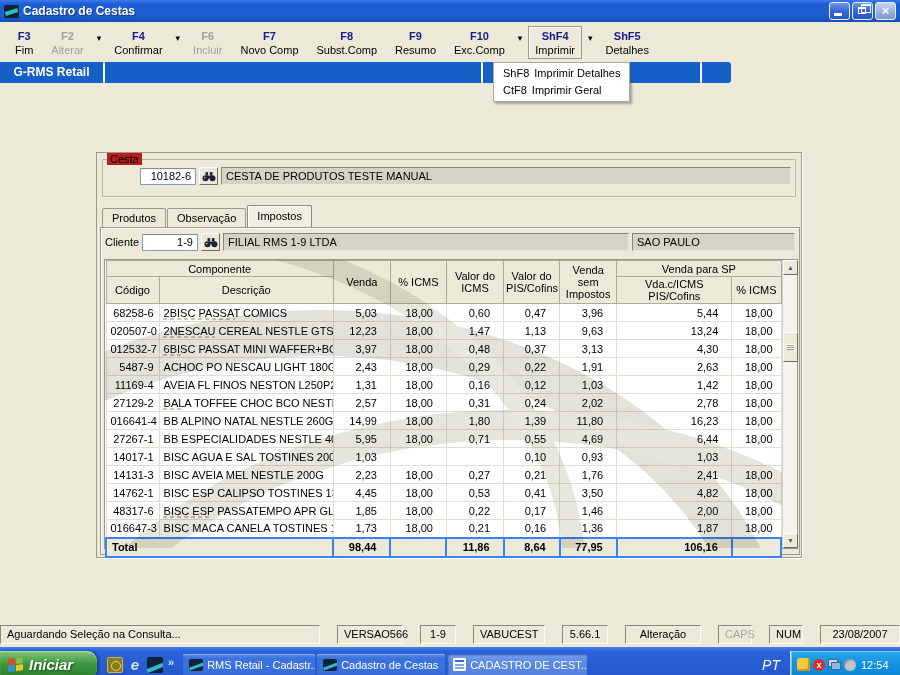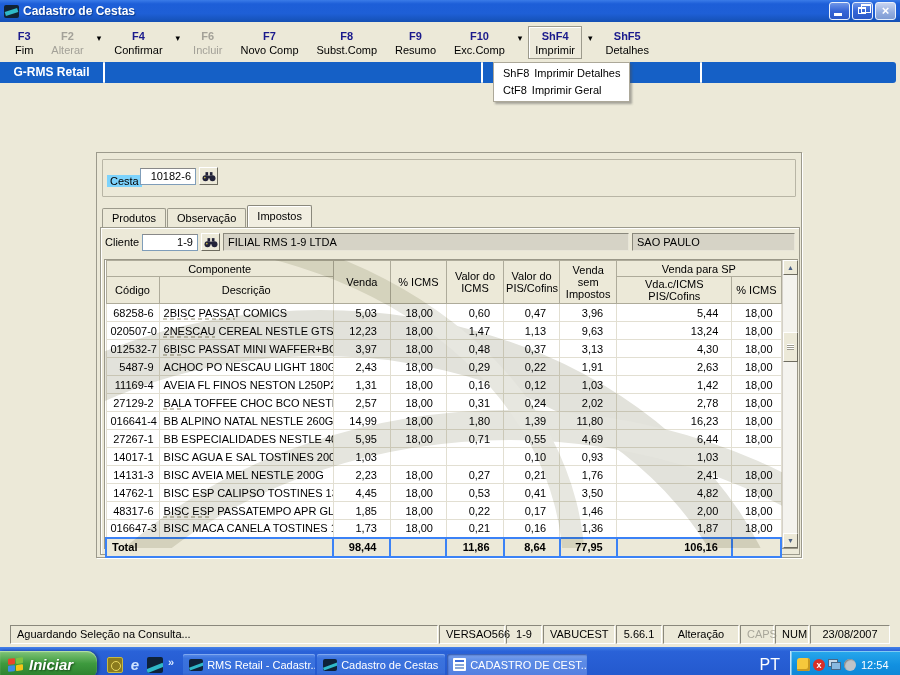--- a/index.html
+++ b/index.html
@@ -26,38 +26,38 @@
   .toolbar { position:absolute; left:0; top:22px; width:900px; height:40px; background:#ECE9D8;
     display:flex; align-items:center; padding-left:6px; }
   .tb-btn { text-align:center; padding:3px 6px 2px 6px; margin:0 2px; border:1px solid transparent; }
   .tb-btn .tb-key { font-weight:bold; color:#1A1A8C; font-size:11px; }
   .tb-btn .tb-label { color:#000; font-size:11px; margin-top:2px; }
   .tb-btn.disabled .tb-key, .tb-btn.disabled .tb-label { color:#A3A198; }
   .tb-btn.pressed { border-color:#9C9A8C; background:#EDEADB; box-shadow:inset 1px 1px 0 #fff; }
   .tb-arrow { font-size:9px; color:#000; padding:0 4px; margin-top:-8px; }
 
   
-  .appbar { position:absolute; left:0; top:62px; width:896px; height:21px; background:#1560C6; border-radius:0 3px 3px 0; }
+  .appbar { position:absolute; left:0; top:62px; width:731px; height:21px; background:#1560C6; border-radius:0 3px 3px 0; }
   .appbar .seg-div { position:absolute; top:0; width:2px; height:21px; background:#fff; border-radius:2px; }
   .appbar .brand { position:absolute; left:0; top:0; width:103px; height:21px; color:#fff; font-weight:bold; font-size:12px; text-align:center; line-height:21px; }
   .appbar .section { position:absolute; left:105px; top:0; width:376px; height:21px; color:#fff; font-weight:bold; font-size:12px; text-align:center; line-height:21px; }
 
   
   .menu { position:absolute; left:493px; top:62px; width:137px; background:#fff; border:1px solid #ACA899;
     box-shadow:2px 2px 2px rgba(80,80,80,.45); z-index:50; padding:2px 0; }
   .menu-item { padding:2px 6px 2px 9px; color:#000; white-space:nowrap; font-size:11px; line-height:13px; }
   .menu-item .mi-key { margin-right:5px; }
 
   
   .content { position:absolute; left:96px; top:152px; width:706px; height:406px;
     border:1px solid #9C9A8C; box-shadow:1px 1px 0 #FFFFFF; background:#ECE9D8; }
 
   .fieldset-cesta { position:absolute; left:5px; top:6px; width:694px; height:38px;
     border:1px solid #B8B5A5; border-radius:1px; }
-  .fieldset-cesta .legend { position:absolute; left:4px; top:-7px; background:#7dd3fc; padding:0 3px; font-size:11px; color:#000;margin-top:22px; }
+  .fieldset-cesta .legend { position:absolute; left:4px; top:-7px; background:#b91c1c; padding:0 3px; font-size:11px; color:#000; }
   .cesta-row { position:absolute; left:4px; top:7px; right:4px; display:flex; align-items:center;padding-left:33px; }
   .inp { border:1px solid #7F9DB9; border-top-color:#888; background:#fff; height:17px; font-size:11px;
     padding:1px 4px; text-align:right; font-family:"Liberation Sans",sans-serif; }
   .cesta-code { width:56px; }
   .find-btn { width:19px; height:18px; margin:0 3px; background:#ECE9D8;
     border:1px solid; border-color:#fff #6E6C60 #6E6C60 #fff; display:flex; align-items:center; justify-content:center; }
   .field-gray { flex:1; height:18px; background:#D6D3C6; border:1px solid; border-color:#8A887C #E8E5D8 #E8E5D8 #8A887C;
     padding:2px 4px; font-size:11px; color:#000; overflow:hidden; white-space:nowrap; }
 
   
@@ -104,21 +104,21 @@
   .sb-btn { position:absolute; left:0; width:15px; height:15px; background:#ECE9D8;
     border:1px solid; border-color:#fff #6E6C60 #6E6C60 #fff; font-size:7px; color:#4D6185; text-align:center; line-height:13px; }
   .sb-up { top:0; } .sb-down { bottom:0; }
   .sb-thumb { position:absolute; left:0; top:72px; width:15px; height:30px; background:#ECE9D8;
     border:1px solid; border-color:#fff #6E6C60 #6E6C60 #fff; }
   .sb-thumb::after { content:""; position:absolute; left:3px; top:11px; width:7px; height:6px;
     background:repeating-linear-gradient(180deg,#fff 0 1px,#9C9A8C 1px 2px); }
 
   
   .statusbar { position:absolute; left:0; top:622px; width:900px; height:24px; background:#ECE9D8;
-    display:flex; align-items:center; gap:1px; padding:0 10px; }
+    display:flex; align-items:center; gap:17px; padding:0 0; }
   .st-cell { border:1px solid; border-color:#8A887C #FFFFFF #FFFFFF #8A887C; height:19px;
     line-height:17px; padding:0 6px; font-size:11px; color:#000; text-align:center; white-space:nowrap; }
   .st-msg { flex:1; text-align:left; }
   .st-dim { color:#A8A69A; }
 
   
   .taskbar { position:absolute; left:0; top:647px; width:900px; height:35px;
     background:linear-gradient(180deg,#4481E8 0%,#2A62D8 12%,#2459CE 80%,#1E4DB8 100%); display:flex; align-items:center; }
   .startbtn { width:97px; height:28px; border-radius:0 10px 10px 0;
     background:linear-gradient(180deg,#82C57A 0%,#3E9A3E 45%,#2E8430 85%,#256F28 100%);
@@ -138,21 +138,21 @@
   .task { height:22px; margin:0 1px; border-radius:2px; display:flex; align-items:center; gap:4px; padding:0 6px;
     background:linear-gradient(180deg,#5A8BE8 0%,#3B73DE 20%,#386EDA 85%,#2E60C8 100%);
     box-shadow:inset 0 1px 0 #7FA8F0; color:#fff; font-size:11px; white-space:nowrap; overflow:hidden; }
   .task.active { background:linear-gradient(180deg,#7FA4EC 0%,#5D8CE6 30%,#547FE0 100%); box-shadow:inset 1px 1px 2px #2A50A8; }
   .t-rms { width:14px; height:12px; background:#0E2238; border-radius:2px; position:relative; overflow:hidden; flex:0 0 auto; }
   .t-rms::after{ content:""; position:absolute; left:0; top:6px; width:15px; height:3px; background:#2FB8C8; transform:rotate(-20deg); }
   .t-doc { width:13px; height:13px; background:#fff; border-radius:1px; position:relative; flex:0 0 auto; }
   .t-doc::after{ content:""; position:absolute; left:2px; top:2px; width:9px; height:2px; background:#3C6CD8; box-shadow:0 4px 0 #8AA8D8, 0 7px 0 #8AA8D8; }
   .task-1 { width:132px; } .task-2 { width:128px; } .task-3 { width:140px; }
   .tb-spacer { flex:1; }
-  .lang { color:#fff; font-size:16px; padding:0 10px; }
+  .lang { color:#fff; font-size:14px; padding:0 10px;font-style:italic; }
   .tray { height:28px; width:110px; background:linear-gradient(180deg,#28A8EC 0%,#1290E0 50%,#0E84D4 100%);
     border-left:1px solid #BCE4FA; display:flex; align-items:center; gap:3px; padding:0 6px; box-shadow:inset 1px 1px 0 rgba(255,255,255,.4); }
   .tr-hand { width:13px; height:13px; background:#F5C83C; border-radius:3px 3px 2px 2px; box-shadow:inset -2px -2px 0 #C89820; }
   .tr-err { width:12px; height:12px; background:#D83028; border-radius:50%; color:#fff; font-size:9px; line-height:12px; text-align:center; font-weight:bold; }
   .tr-net { width:13px; height:11px; position:relative; }
   .tr-net::before, .tr-net::after { content:""; position:absolute; width:8px; height:6px; background:#C8D8E8; border:1px solid #486888; }
   .tr-net::before { left:0; top:0; } .tr-net::after { right:0; bottom:0; background:#88B8E0; }
   .tr-clock { width:12px; height:12px; border-radius:50%; background:#C0C4C8; box-shadow:inset 1px 1px 1px #888; }
   .tr-time { color:#fff; font-size:11px; margin-left:2px; }
 </style>
@@ -241,20 +241,21 @@
       <div class="find-btn">
         <svg width="14" height="11" viewBox="0 0 16 12">
           <rect x="4" y="1" width="3" height="4" fill="#222238"></rect>
             <rect x="9" y="1" width="3" height="4" fill="#222238"></rect>
           <circle cx="4" cy="8" r="3.4" fill="#222238"></circle>
             <circle cx="12" cy="8" r="3.4" fill="#222238"></circle>
           <rect x="6" y="5" width="4" height="3" fill="#222238"></rect>
             <circle cx="3.2" cy="7.2" r="1" fill="#C8B850"></circle>
         </svg>
       </div>
+      <div class="field-gray">CESTA DE PRODUTOS TESTE MANUAL</div>
     </div>
   </div>
 
   <div class="tabs">
       <div class="tab">Produtos</div>
       <div class="tab">Observação</div>
       <div class="tab active">Impostos</div>
     </div>
 
   <div class="panel">

